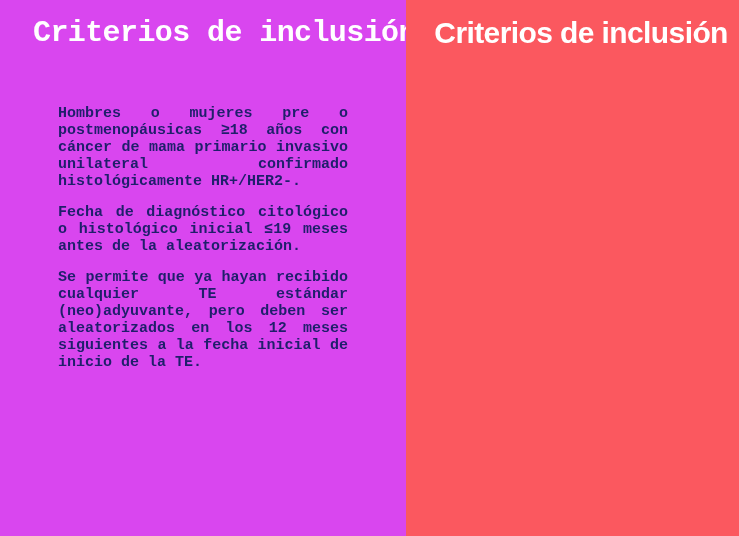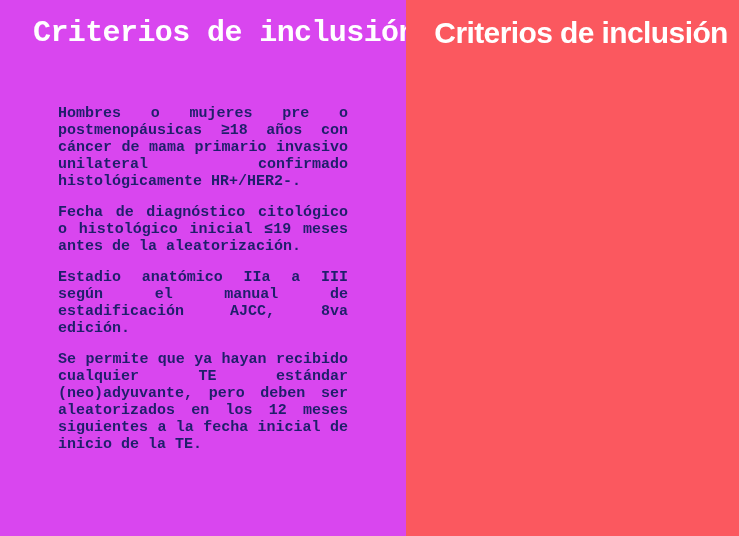--- a/index.html
+++ b/index.html
@@ -64,21 +64,20 @@
 <body>
 
 <div class="poster">
 
   <div class="panel-left">
     <div class="panel-title">Criterios de inclusión</div>
 
     <div class="incl-list">
       <div class="incl-item">Hombres o mujeres pre o postmenopáusicas ≥18 años con cáncer de mama primario invasivo unilateral confirmado histológicamente HR+/HER2-.</div>
       <div class="incl-item">Fecha de diagnóstico citológico o histológico inicial ≤19 meses antes de la aleatorización.</div>
-      <div class="incl-item">Estadio anatómico IIa a III según el manual de estadificación AJCC, 8va edición.</div>
       <div class="incl-item">Se permite que ya hayan recibido cualquier TE estándar (neo)adyuvante, pero deben ser aleatorizados en los 12 meses siguientes a la fecha inicial de inicio de la TE.</div>
     </div>
   </div>
 
   <div class="panel-right">
     <div class="panel-title">Criterios de inclusión</div>
 
   </div>
 
 </div>

